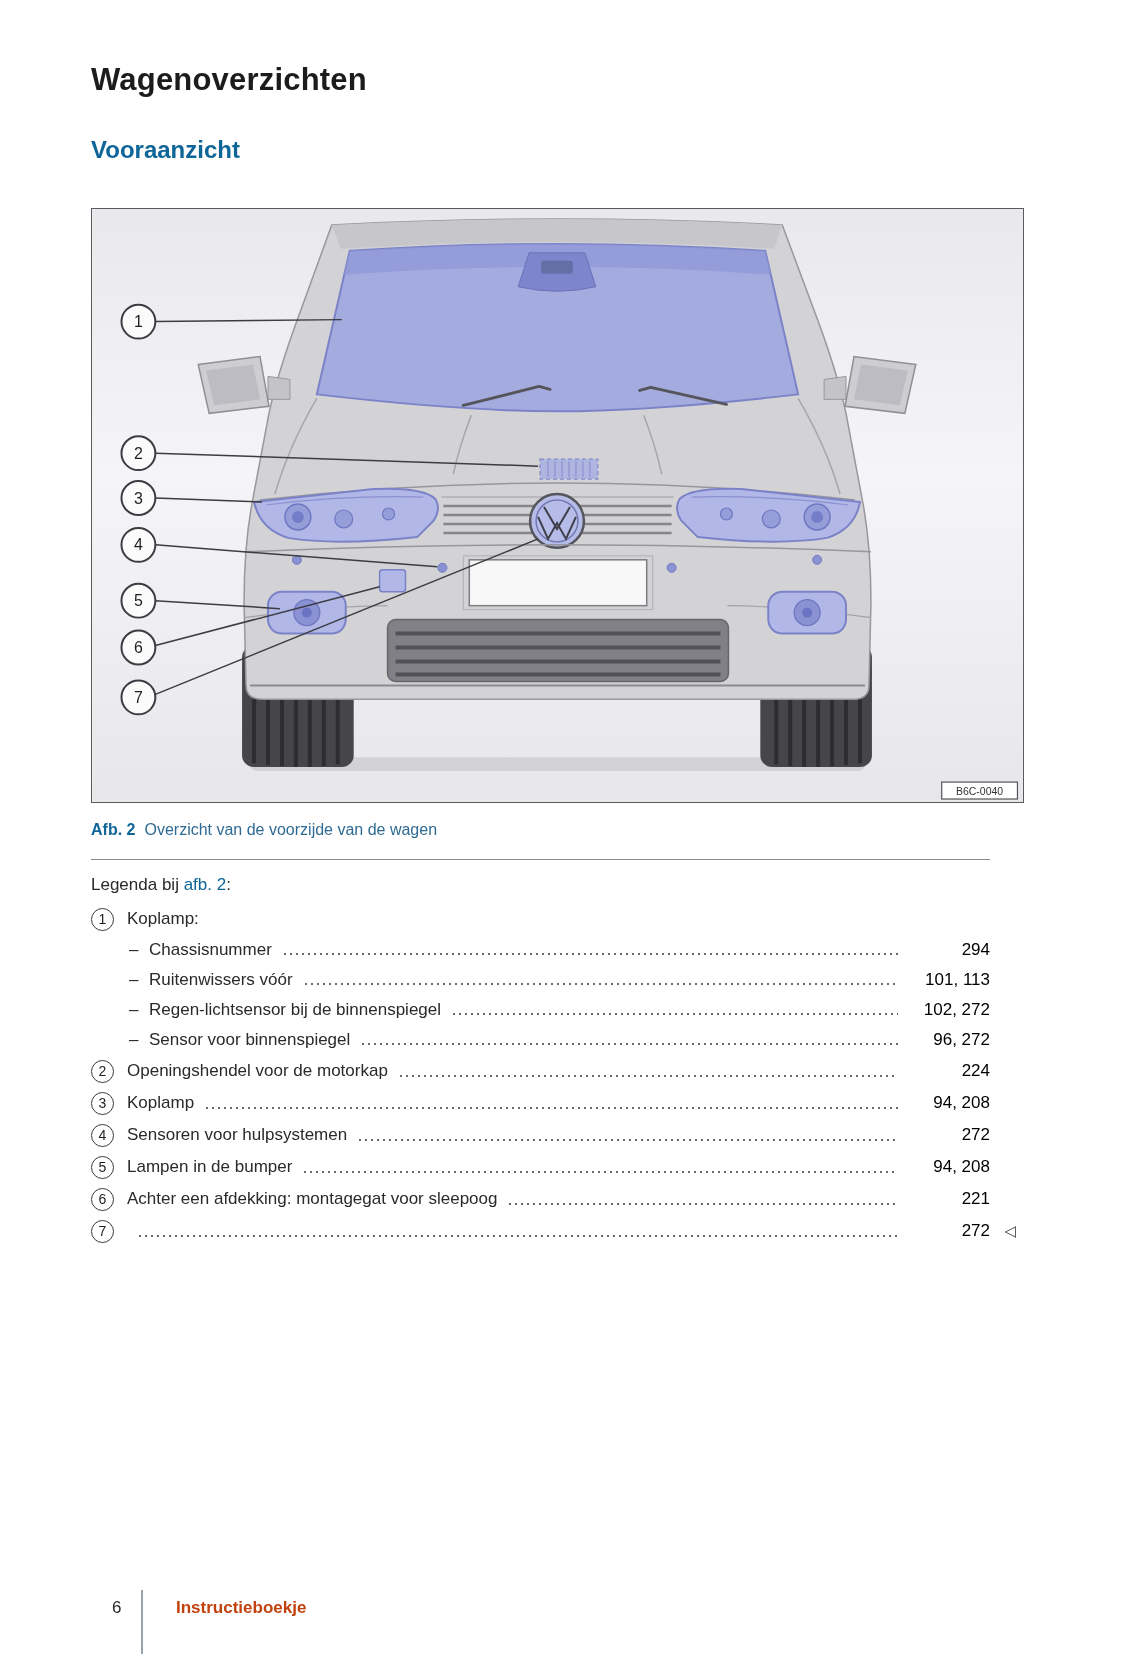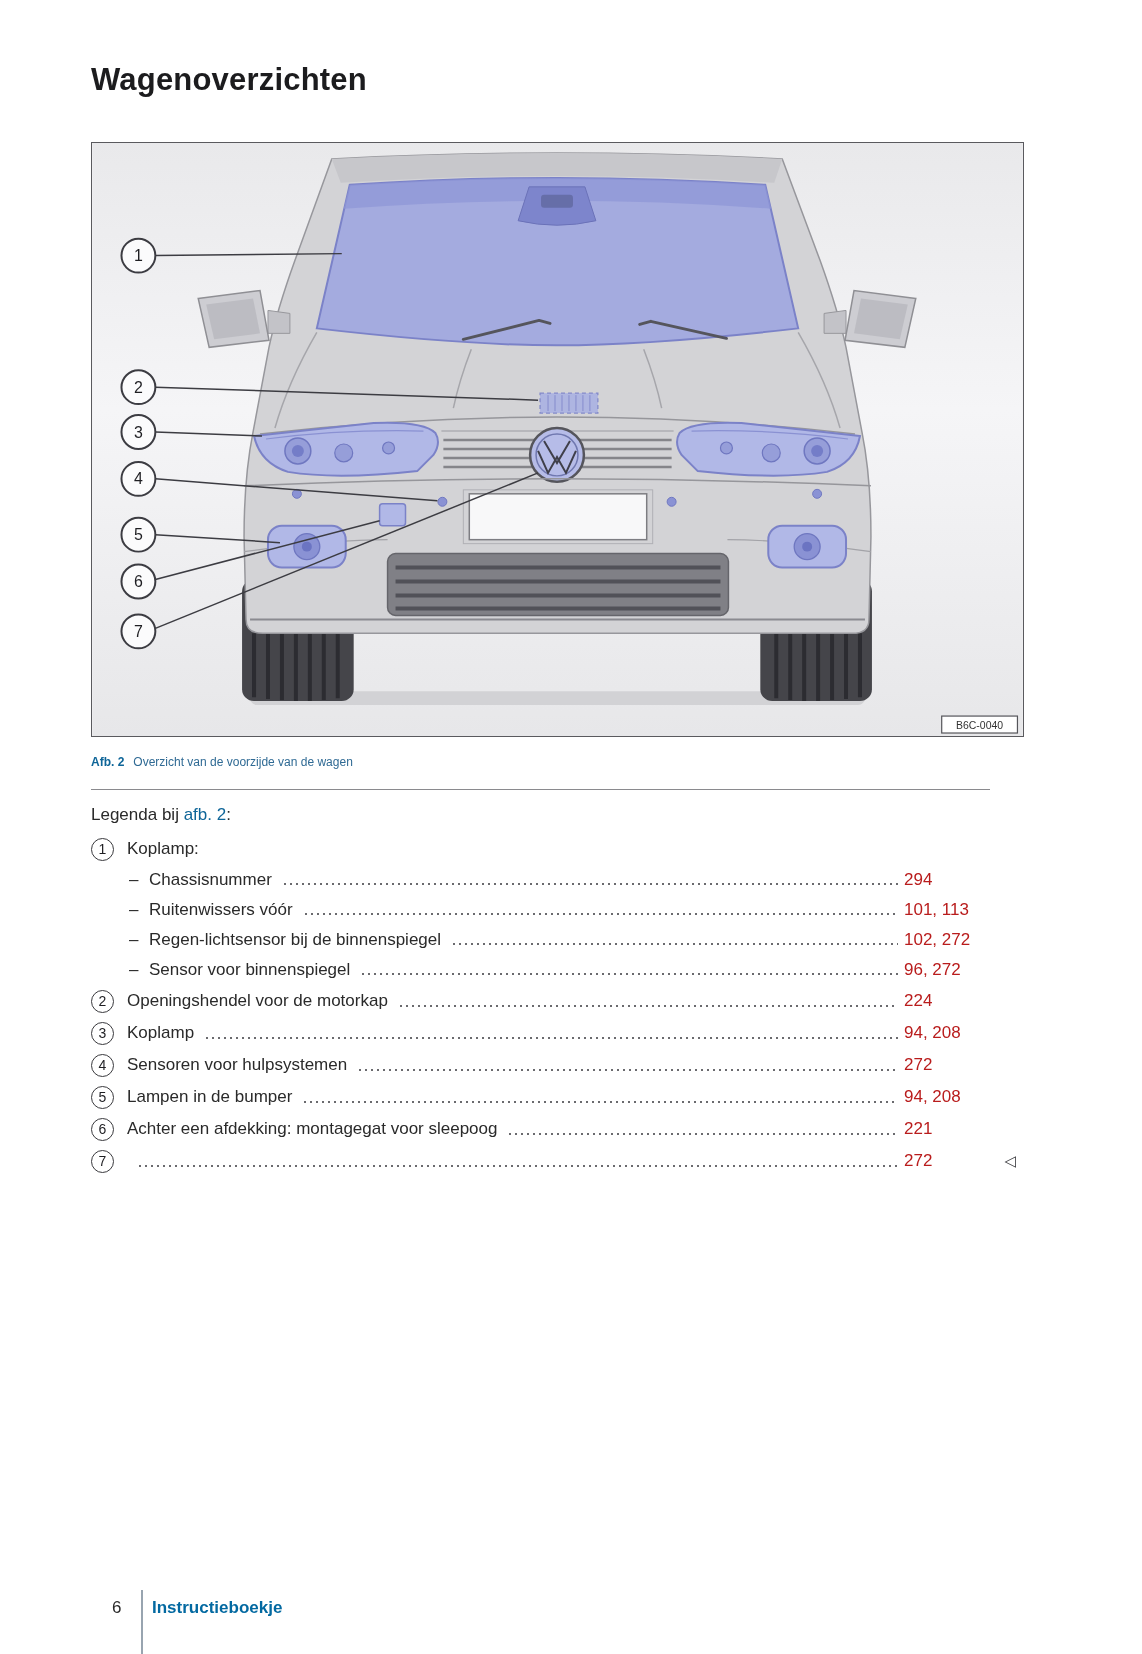--- a/index.html
+++ b/index.html
@@ -26,21 +26,21 @@
   }
 
   .figure {
     margin-top: 44px;
     width: 933px; height: 595px;
     border: 1px solid #5a5a5e;
     position: relative;
     background: #f0f0f2;
   }
 
-  .figure-caption { margin-top: 18px; font-size: 12px; color: #2f6a94; }
+  .figure-caption { margin-top: 18px; font-size: 16px; color: #2f6a94; }
   .figure-caption .cap-label { color: #0e6598; font-weight: 700; margin-right: 9px; }
 
   .divider { border: none; border-top: 1px solid #8a8a8e; margin: 20px 0 15px 0; }
 
   .legend-intro { font-size: 17px; color: #2a2a2a; margin: 8px 0 12px 0; }
   .legend-intro .ref-link { color: #0e6598; }
 
   .legend-row {
     display: flex; align-items: center;
     min-height: 24px; margin-bottom: 8px; position: relative;
@@ -58,34 +58,35 @@
   .dash { flex: none; width: 20px; font-size: 17px; color: #2a2a2a; }
   .llabel { font-size: 17px; color: #2a2a2a; white-space: nowrap; }
   .leader {
     flex: 1 1 auto; min-width: 24px; align-self: stretch;
     margin: 0 6px 0 10px;
     background-image: radial-gradient(circle, #6a6a6e 1.05px, transparent 1.4px);
     background-size: 6px 4px;
     background-repeat: repeat-x;
     background-position: left bottom 5px;
   }
-  .lpages { flex: none; min-width: 86px; font-size: 17px; color: #b91c1c; }
+  .lpages { flex: none; min-width: 86px; text-align: right; font-size: 17px; color: #000000; }
   .endmark { position: absolute; right: -26px; bottom: 3px; font-size: 15px; color: #3a3a3e; }
 
   .footer { position: absolute; left: 0; bottom: 0; width: 100%; height: 64px; }
   .footer-num { position: absolute; left: 112px; top: 8px; font-size: 17px; color: #2a2a2a; }
   .footer-divider { position: absolute; left: 141px; top: 0; bottom: 0; width: 2px; background: #98a4b0; }
-  .footer-title { position: absolute; left: 152px; top: 8px; font-size: 17px; font-weight: 700; color: #0369a1; }
+  .footer-title { position: absolute; left: 176px; top: 8px; font-size: 17px; font-weight: 700; color: #c2410c; }
 </style>
 </head>
 <body>
 
 <div class="content">
 
   <h1 class="page-title">Wagenoverzichten</h1>
+  <h2 class="section-title">Vooraanzicht</h2>
 
   <div class="figure">
     <svg viewBox="0 0 933 595" width="931" height="593">
       <defs>
         <linearGradient id="figbg" x1="0" y1="0" x2="0" y2="1">
           <stop offset="0" stop-color="#e9e9eb"></stop>
           <stop offset="0.45" stop-color="#f5f5f7"></stop>
           <stop offset="1" stop-color="#e7e7e9"></stop>
         </linearGradient>
       </defs>

